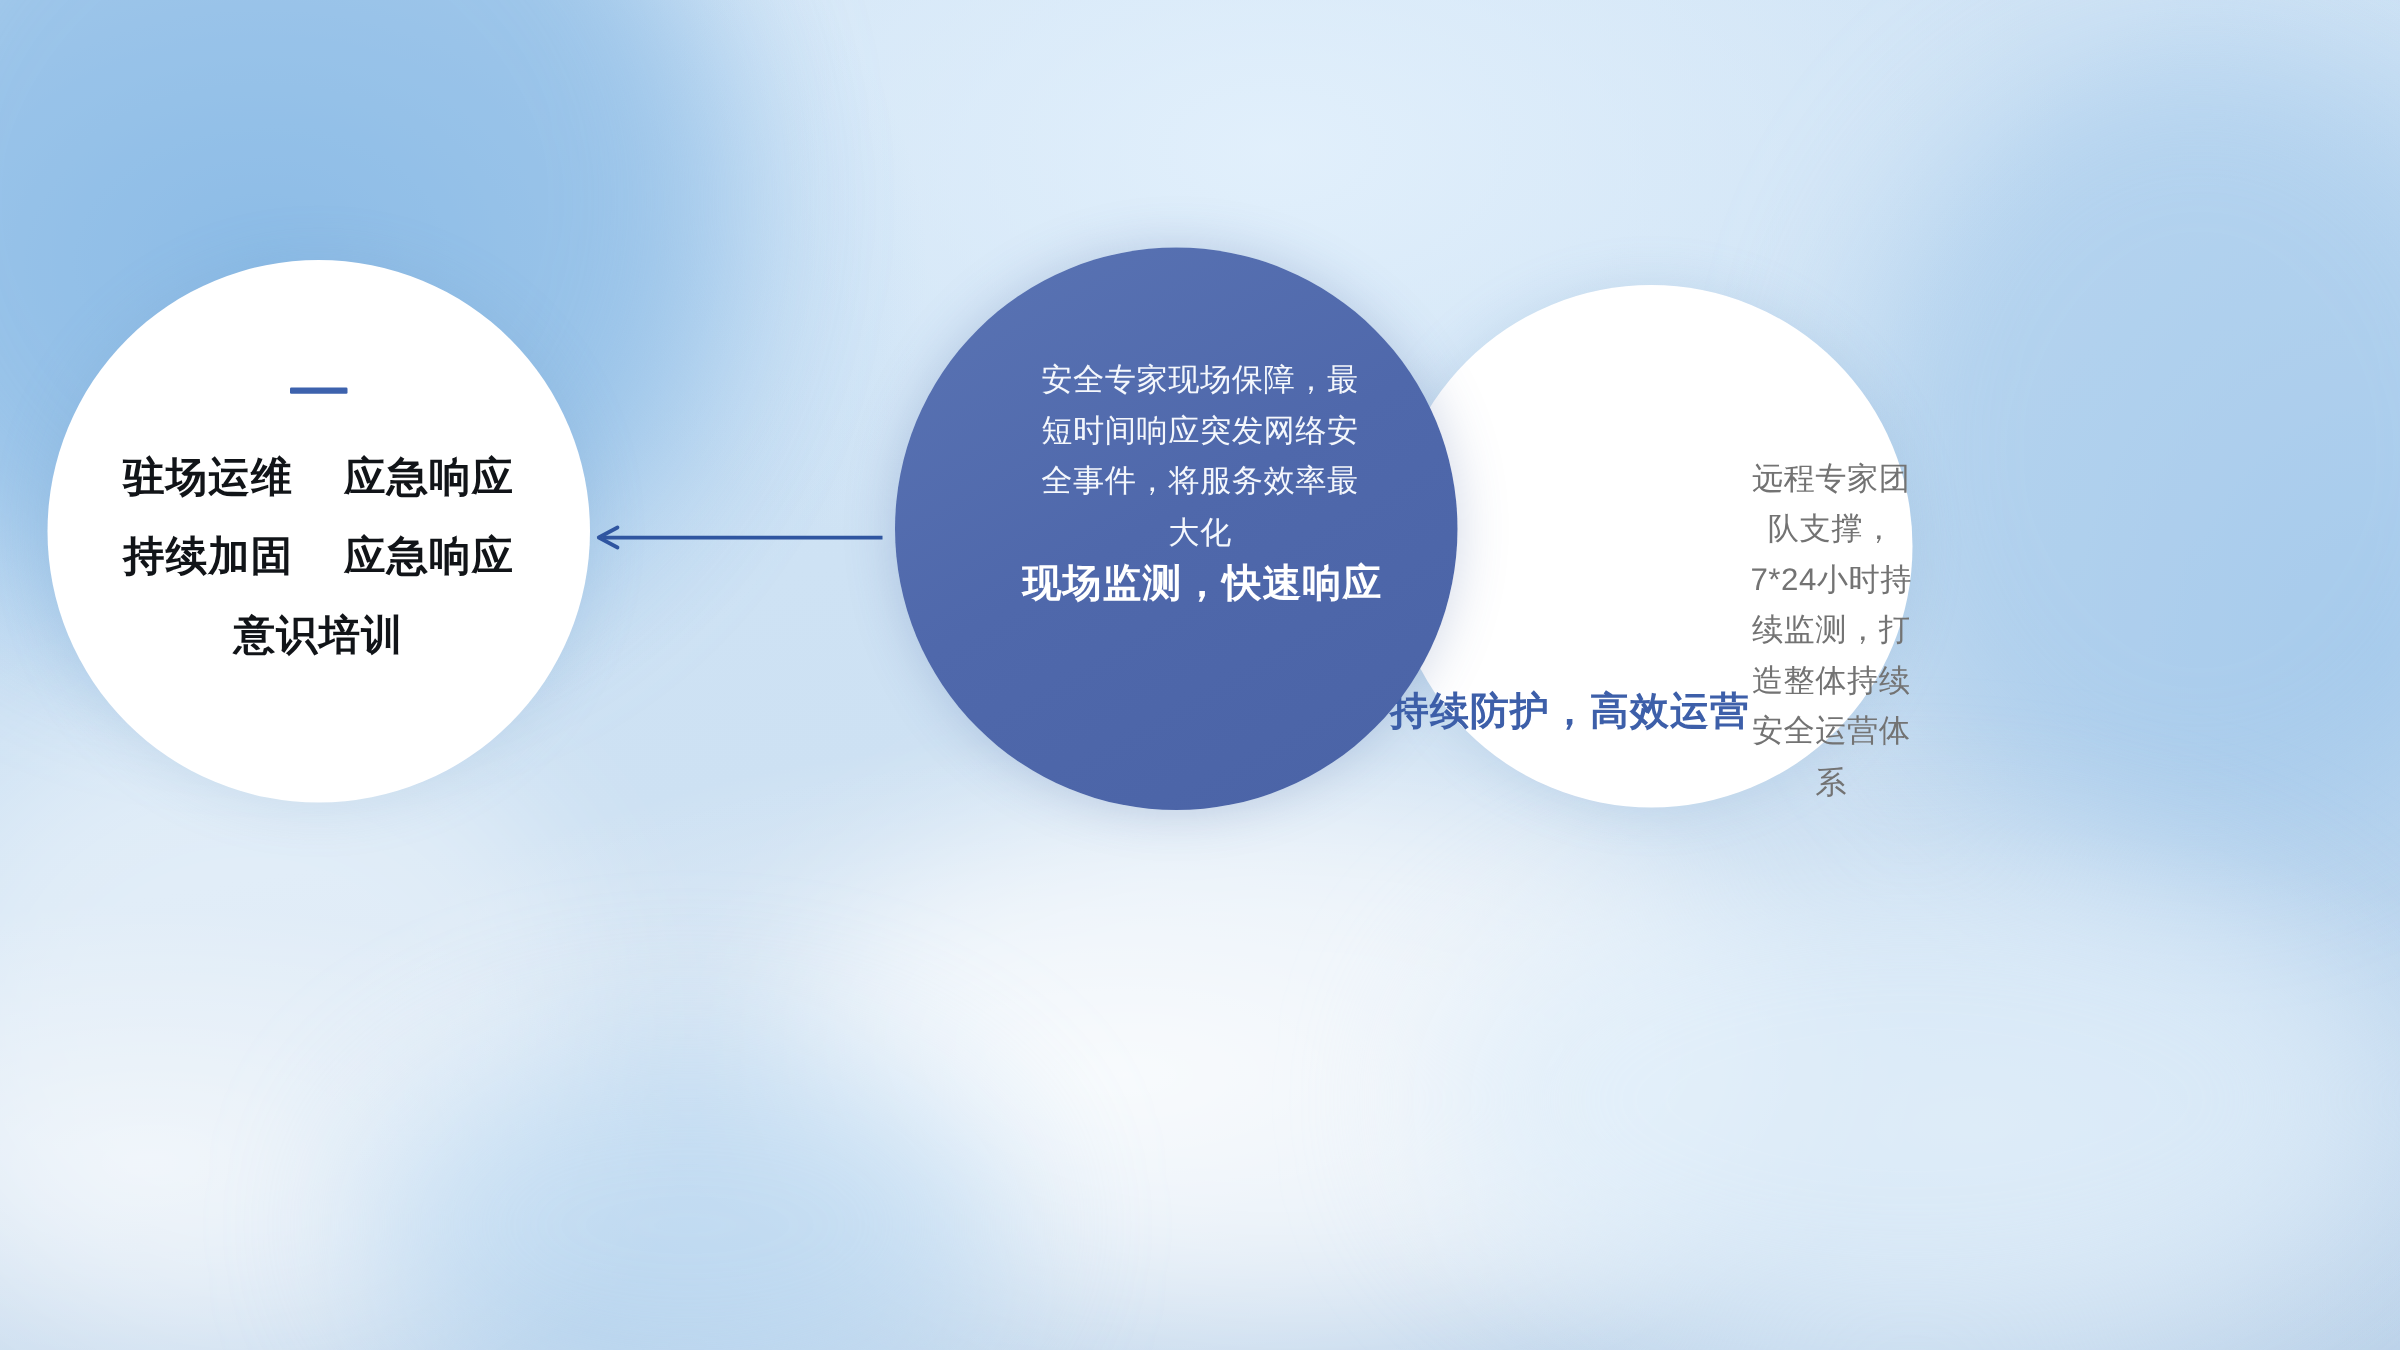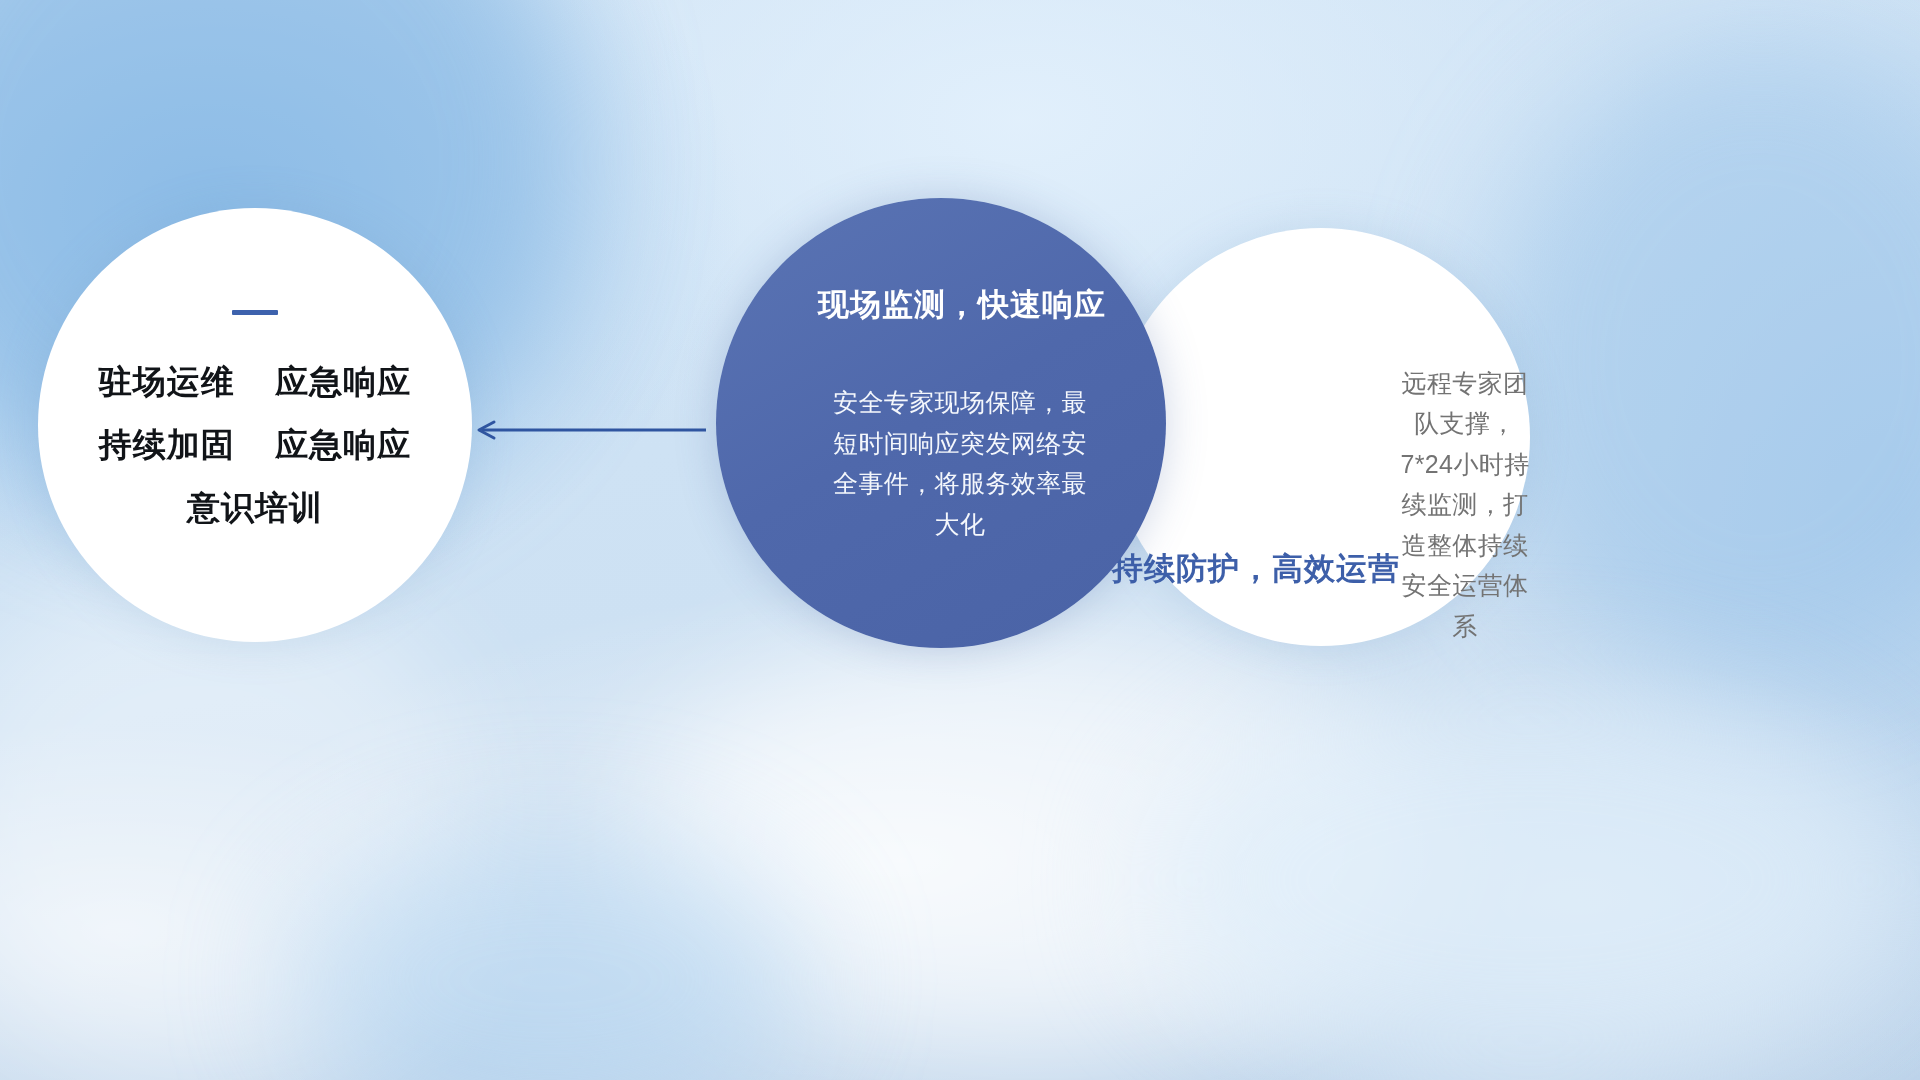--- a/index.html
+++ b/index.html
@@ -167,22 +167,22 @@
 
   <div id="arrow">
     <svg width="240" height="30" viewBox="0 0 240 30">
       <line x1="236" y1="15" x2="12" y2="15" stroke="#2f55a0" stroke-width="3"></line>
       <polyline points="24,7 9,15 24,23" fill="none" stroke="#2f55a0" stroke-width="3" stroke-linejoin="round" stroke-linecap="round"></polyline>
     </svg>
   </div>
 
   <div class="circle" id="circle-middle">
     <div id="middle-content">
+      <div id="middle-body">安全专家现场保障，最短时间响应突发网络安全事件，将服务效率最大化</div>
       <div id="middle-title">现场监测，快速响应</div>
-      <div id="middle-body">安全专家现场保障，最短时间响应突发网络安全事件，将服务效率最大化</div>
     </div>
   </div>
 
   <div class="circle" id="circle-right">
     <div id="right-content">
       <div id="right-title">持续防护，高效运营</div>
       <div id="right-body">远程专家团队支撑，7*24小时持续监测，打造整体持续安全运营体系</div>
     </div>
   </div>
 

